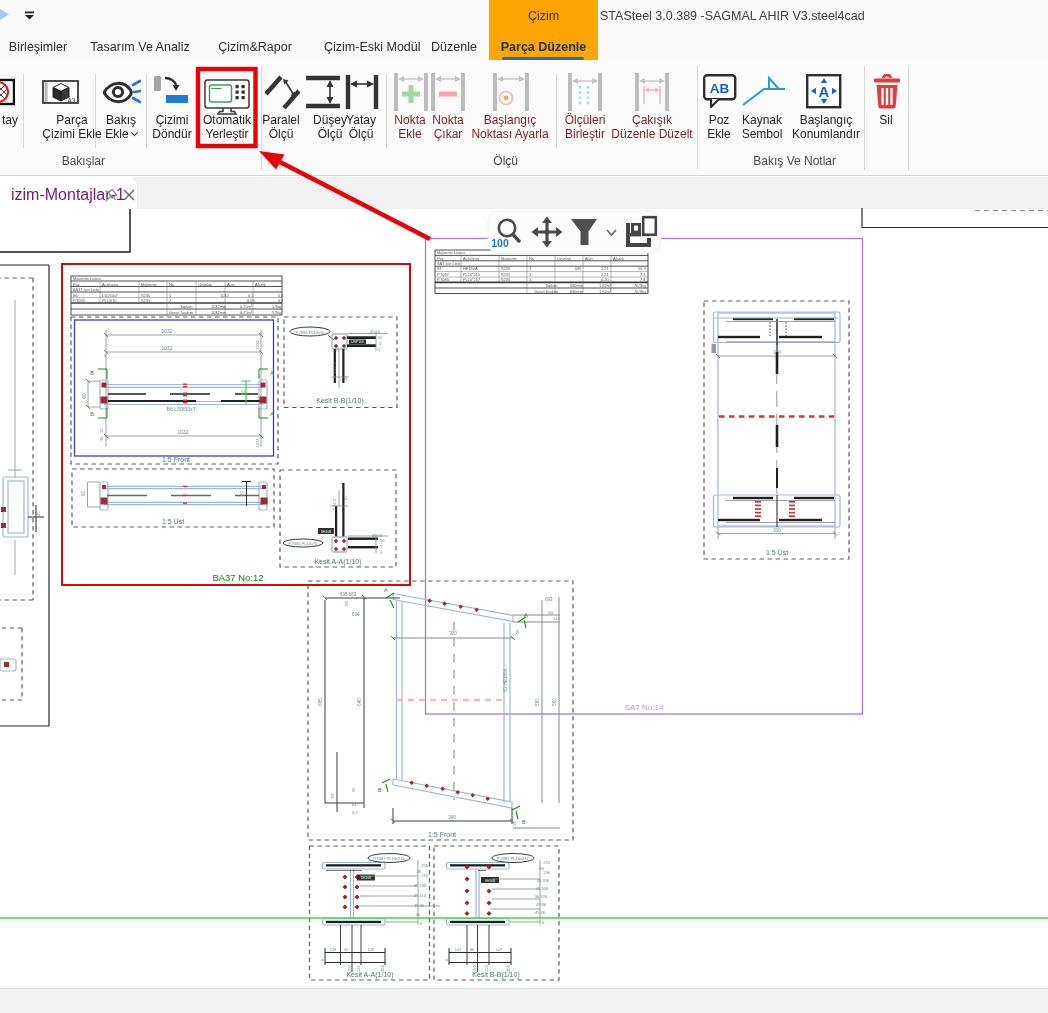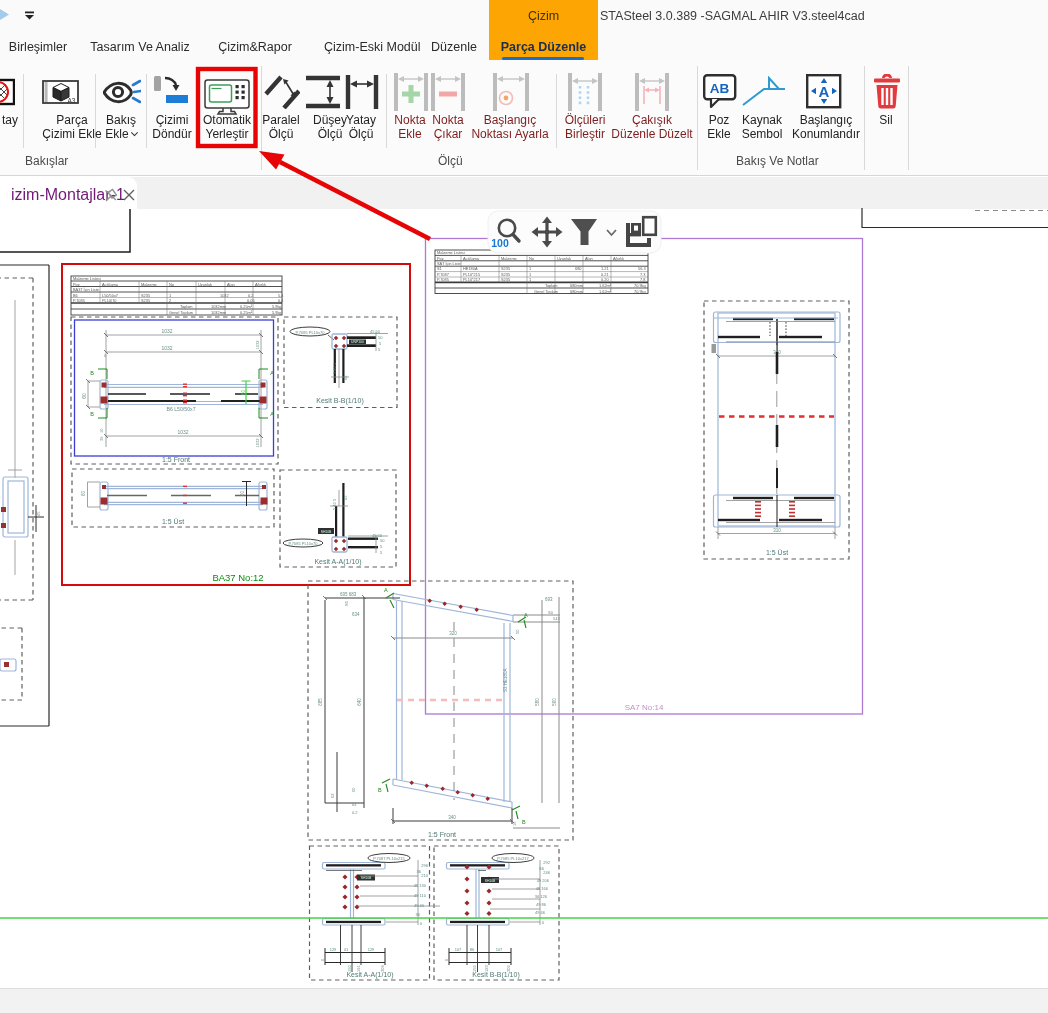--- a/index.html
+++ b/index.html
@@ -11,21 +11,21 @@
 #ribbon{left:0;top:60px;width:1048px;height:116px;background:#fbfbfc;border-bottom:1px solid #d6d6d6}
 #tabstrip{left:0;top:177px;width:1048px;height:32px;background:#f1f1f1}
 #doctab{left:0;top:177px;width:137px;height:32px;background:#fff;border-top-right-radius:9px}
 #canvas{left:0;top:209px;width:1048px;height:779px;background:#fff}
 #statusbar{left:0;top:988px;width:1048px;height:25px;background:#f2f2f2;border-top:1px solid #dcdcdc}
 .orange{left:489px;top:0;width:109px;height:60px;background:#fca503}
 .menutab{top:38px;height:22px;font-size:12.5px;color:#2b2b2b;line-height:18px;text-align:center;white-space:nowrap}
 .blueline{left:502px;top:56.5px;width:82px;height:3.5px;background:#1f6cc0;border-radius:2px}
 .btn{position:absolute;top:114px;text-align:center;font-size:12px;line-height:13.6px;color:#232323;white-space:pre-line}
 .btn.dis{color:#7f1d1d}
-.glabel{position:absolute;top:154px;text-align:left;font-size:12px;color:#4a4a4a}
+.glabel{position:absolute;top:154px;text-align:right;font-size:12px;color:#4a4a4a}
 .sep{position:absolute;width:1px;background:#d9d9d9}
 .sep.short{top:74px;height:74px}
 .sep.tall{top:66px;height:104px}
 .chev{display:inline-block;width:5px;height:5px;border-right:1.6px solid #333;border-bottom:1.6px solid #333;transform:rotate(45deg) translate(-2px,-2px);margin-left:3px}
 </style>
 </head>
 <body>
 <div class="abs" id="titlebar"></div>
 <div class="abs" id="tabsrow"></div>
 <div class="abs orange"></div>

